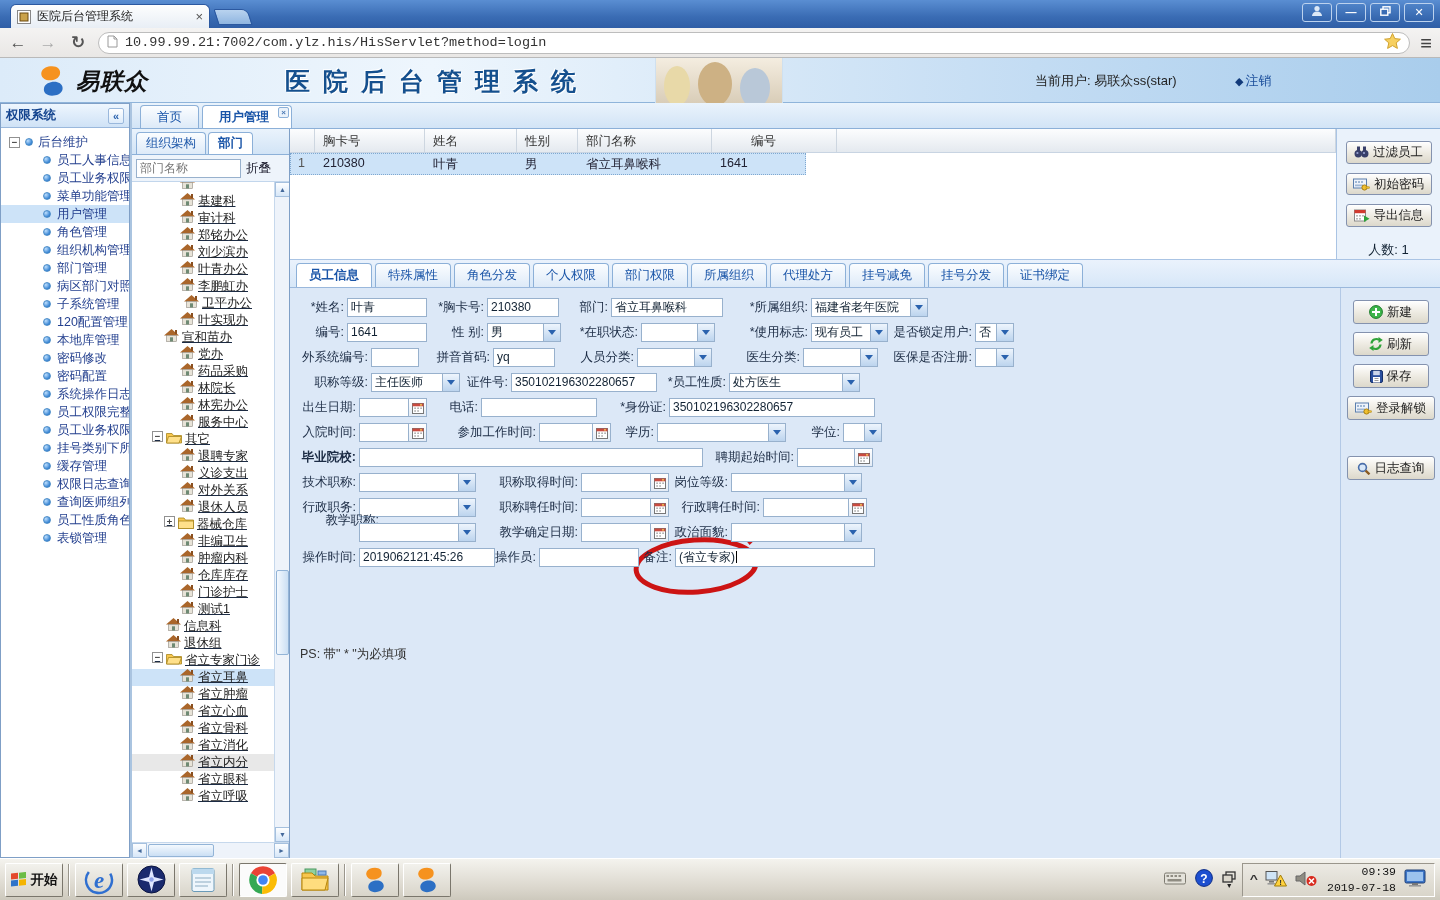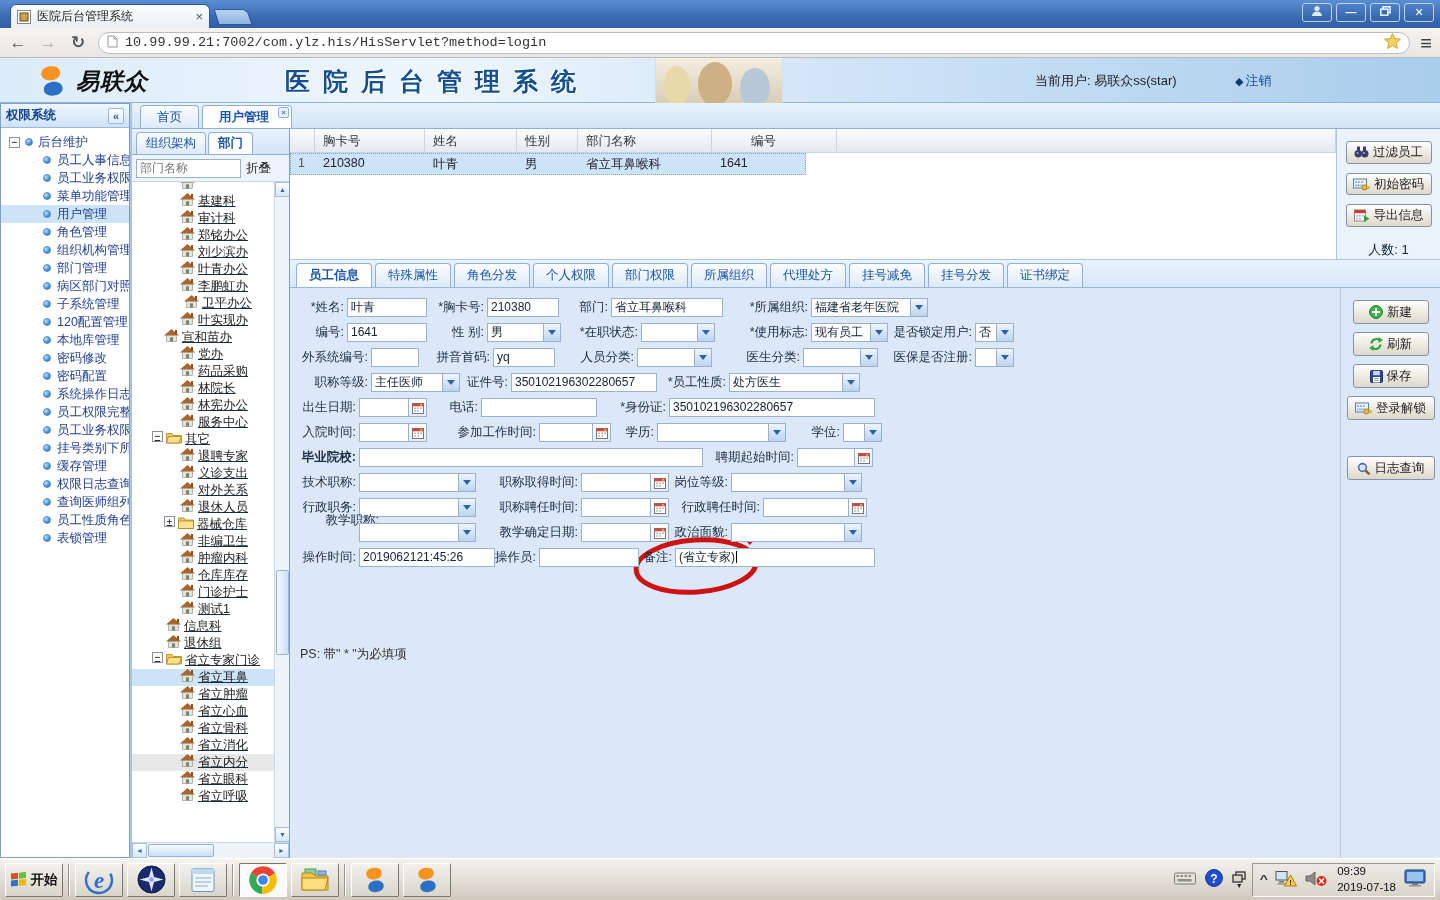--- a/index.html
+++ b/index.html
@@ -146,21 +146,21 @@
     background:linear-gradient(#f4f3ee,#dbd7cd 70%,#cdc9bd); border-top:1px solid #fff; display:flex; align-items:center; padding:0 3px; }
   .tbtn { height:34px; margin:0 2px; border:1px solid; border-color:#fff #7a766c #7a766c #fff; border-radius:2px;
     background:linear-gradient(#f2f1ec,#d9d5ca); display:flex; align-items:center; justify-content:center; gap:4px; }
   .tbtn.pressed { border-color:#7a766c #fff #fff #7a766c; background:#fbfbfb; }
   .startbtn { width:58px; font-weight:bold; font-size:13.5px; color:#111; }
   .ql { width:48px; }
   .tdiv { width:2px; height:32px; border-left:1px solid #9a968c; border-right:1px solid #fff; margin:0 3px; }
   .trayicons { display:flex; align-items:center; gap:9px; margin:0 6px; }
   .traypanel { height:34px; border:1px solid; border-color:#9a968c #fff #fff #9a968c; display:flex; align-items:center;
     gap:8px; padding:0 8px; margin-right:2px; background:linear-gradient(#eceae4,#d9d5ca); }
-  .clock { font-size:11.5px; color:#111; line-height:1.35; font-family:Liberation Sans, sans-serif; }
+  .clock { font-size:11.5px; color:#111; text-align:right; line-height:1.35; font-family:Liberation Mono, monospace; }
   .chev { font-weight:bold; color:#333; font-size:10px; transform:scaleX(1.4); }
   .spacer { flex:1; }
 </style>
 </head>
 <body>
 
 <div class="screen">
 
   <div class="titlebar">
     <div class="btab">

